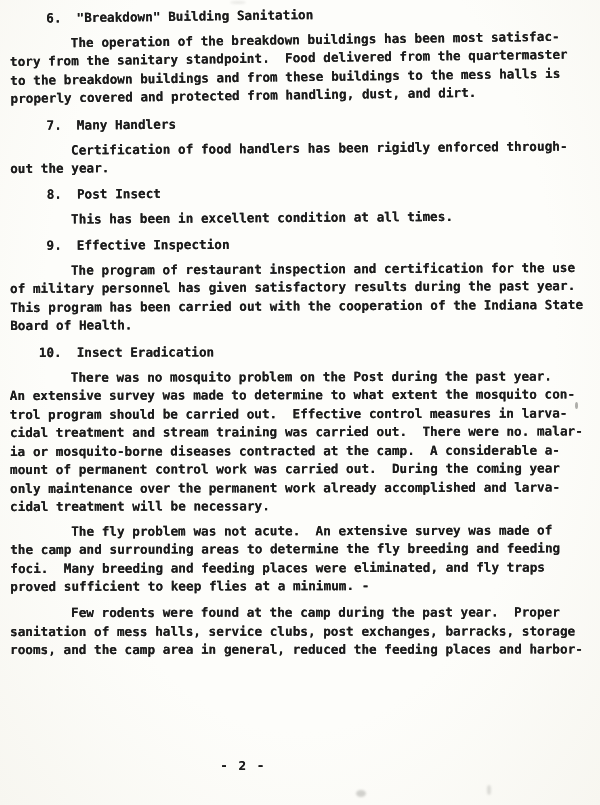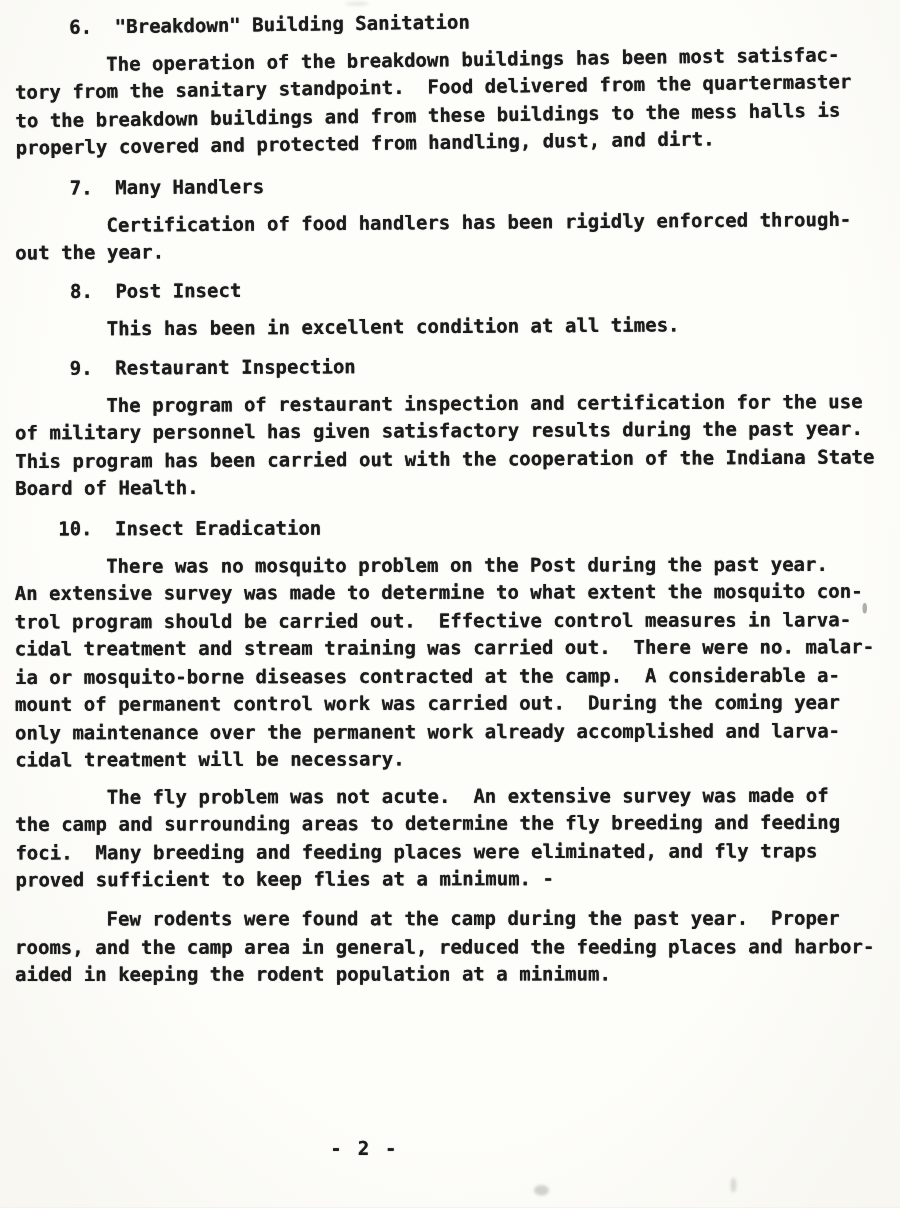--- a/index.html
+++ b/index.html
@@ -68,21 +68,21 @@
           <div class="line">out the year.</div>
         </div>
       </section>
       <section class="doc-section sk2">
         <div class="heading line"><span class="sec-num">8.</span><span class="sec-title">Post Insect</span></div>
         <div class="para">
           <div class="line">This has been in excellent condition at all times.</div>
         </div>
       </section>
       <section class="doc-section sk3">
-        <div class="heading line"><span class="sec-num">9.</span><span class="sec-title">Restaurant Inspection</span></div>
+        <div class="heading line"><span class="sec-num">9.</span><span class="sec-title">Effective Inspection</span></div>
         <div class="para">
           <div class="line">The program of restaurant inspection and certification for the use</div>
           <div class="line">of military personnel has given satisfactory results during the past year.</div>
           <div class="line">This program has been carried out with the cooperation of the Indiana State</div>
           <div class="line">Board of Health.</div>
         </div>
       </section>
       <section class="doc-section sk4">
         <div class="heading line"><span class="sec-num">10.</span><span class="sec-title">Insect Eradication</span></div>
         <div class="para">
@@ -98,22 +98,22 @@
         <div class="para">
           <div class="line">The fly problem was not acute.  An extensive survey was made of</div>
           <div class="line">the camp and surrounding areas to determine the fly breeding and feeding</div>
           <div class="line">foci.  Many breeding and feeding places were eliminated, and fly traps</div>
           <div class="line">proved sufficient to keep flies at a minimum. -</div>
         </div>
       </section>
       <section class="doc-section sk5">
         <div class="para">
           <div class="line">Few rodents were found at the camp during the past year.  Proper</div>
+          <div class="line">sanitation of mess halls, service clubs, post exchanges, barracks, storage</div>
           <div class="line">rooms, and the camp area in general, reduced the feeding places and harbor-</div>
-          <div class="line">aided in keeping the rodent population at a minimum.</div>
         </div>
       </section>
     </main>
 
   <div class="footer">
     <span>- 2 -</span>
   </div>
 
   <div class="speck a"></div>
   <div class="speck b"></div>

